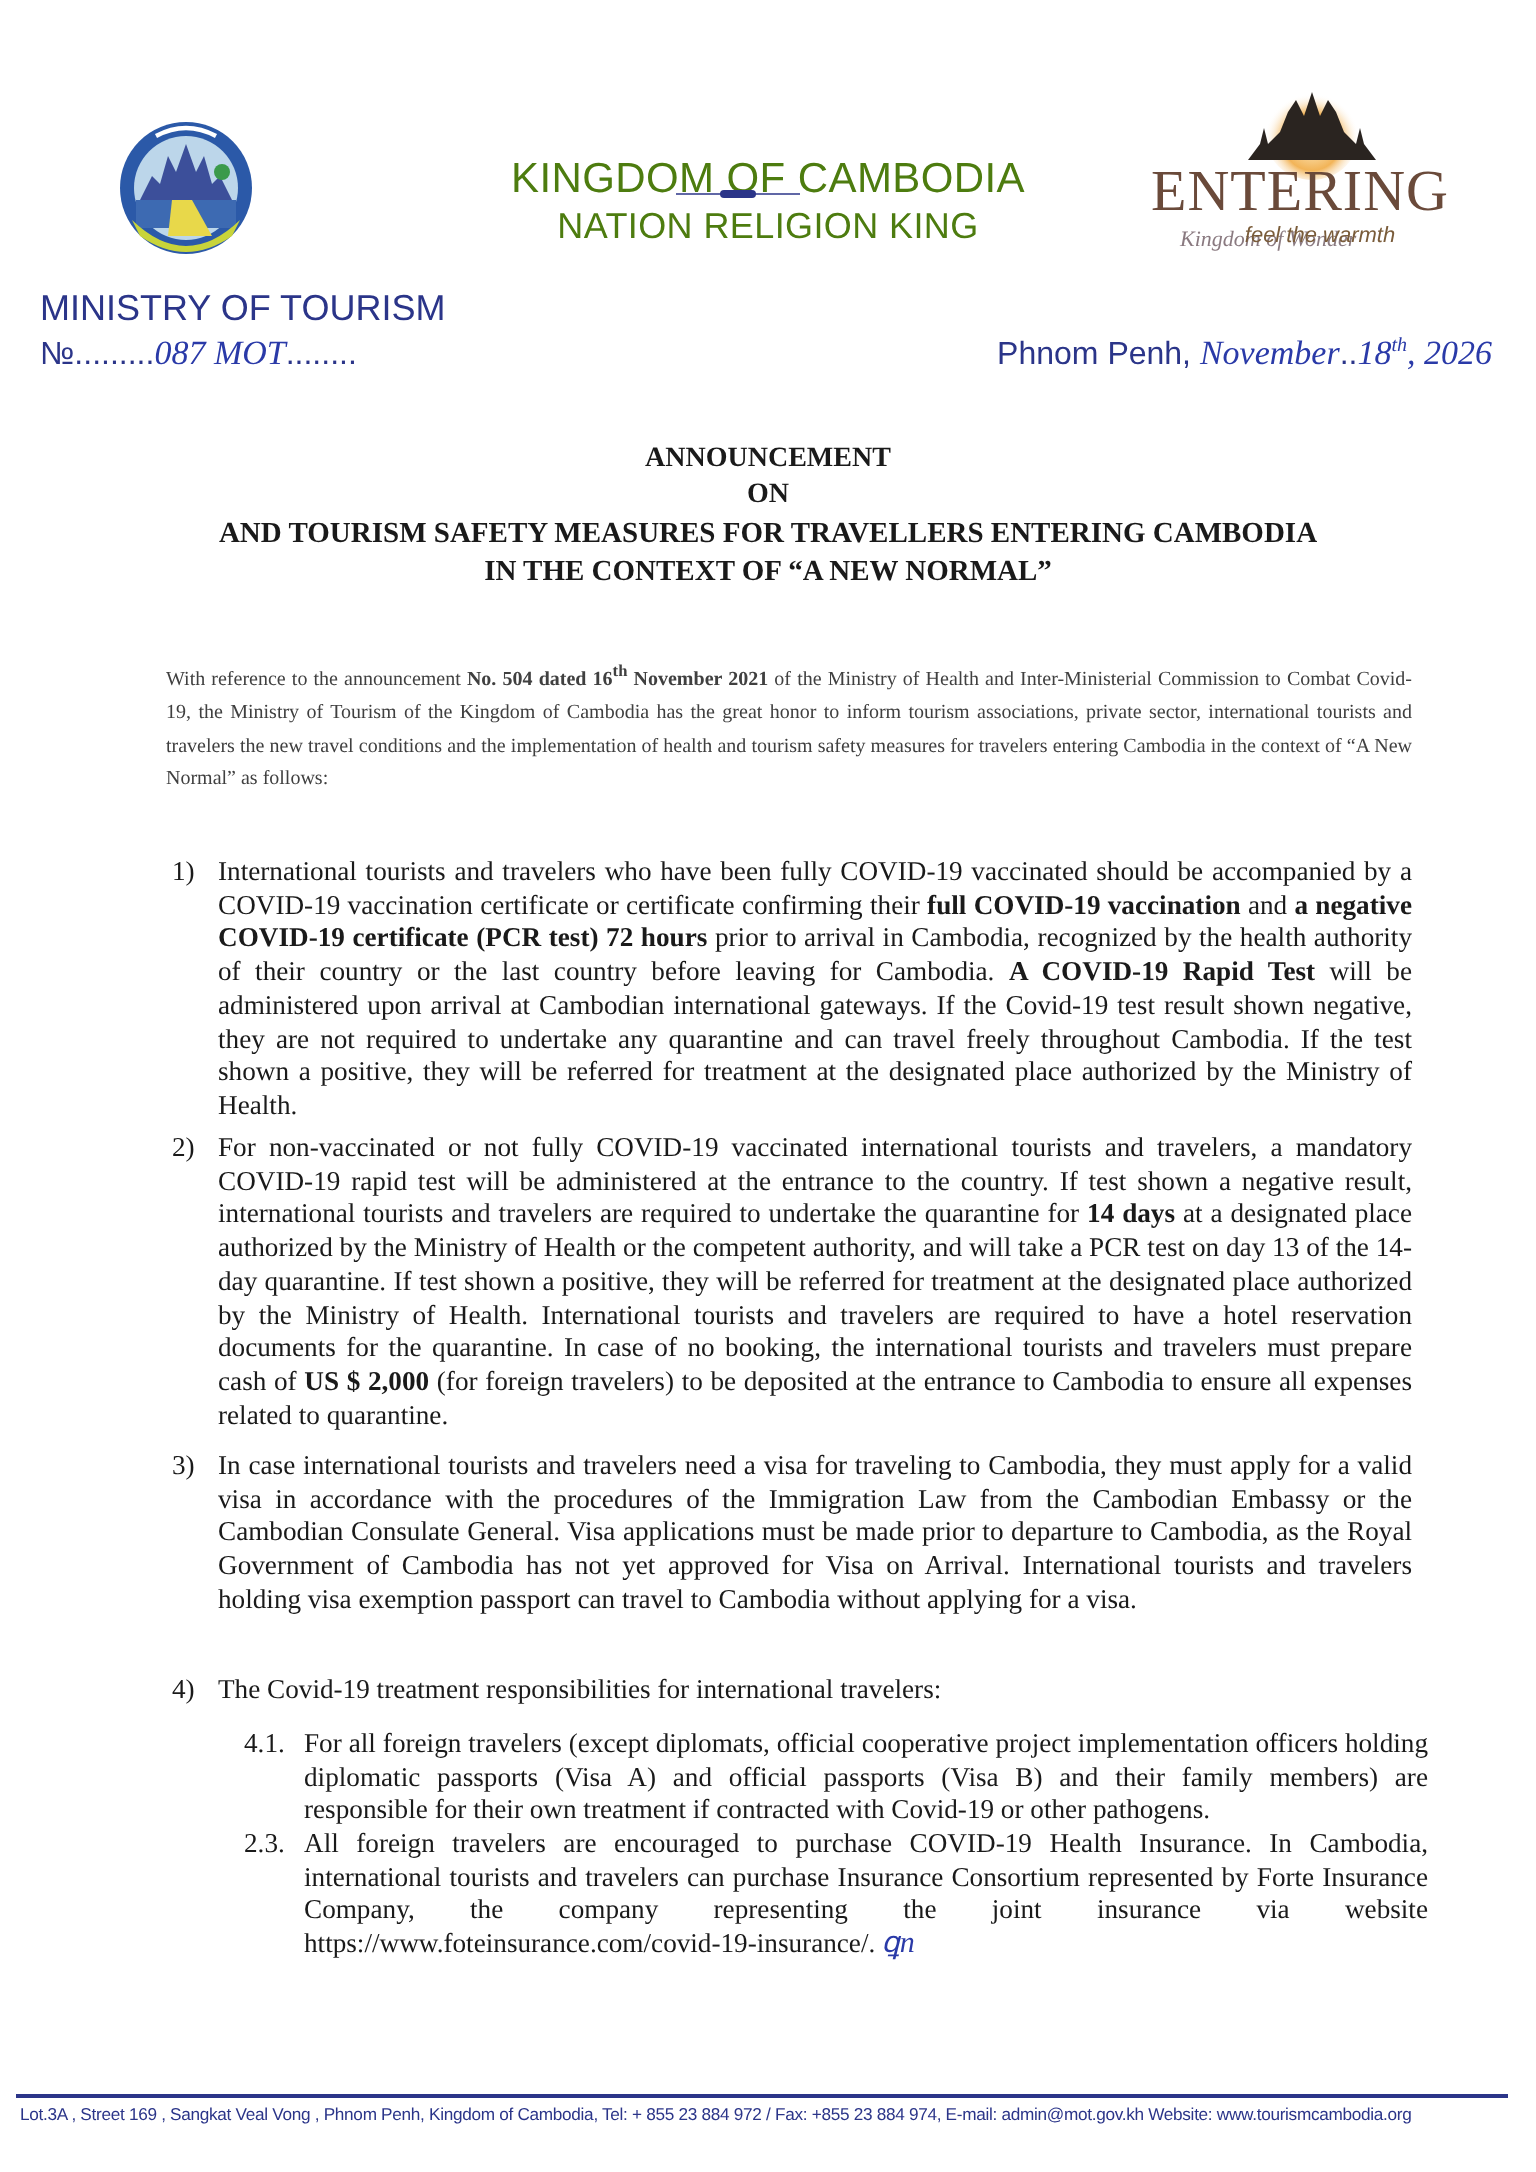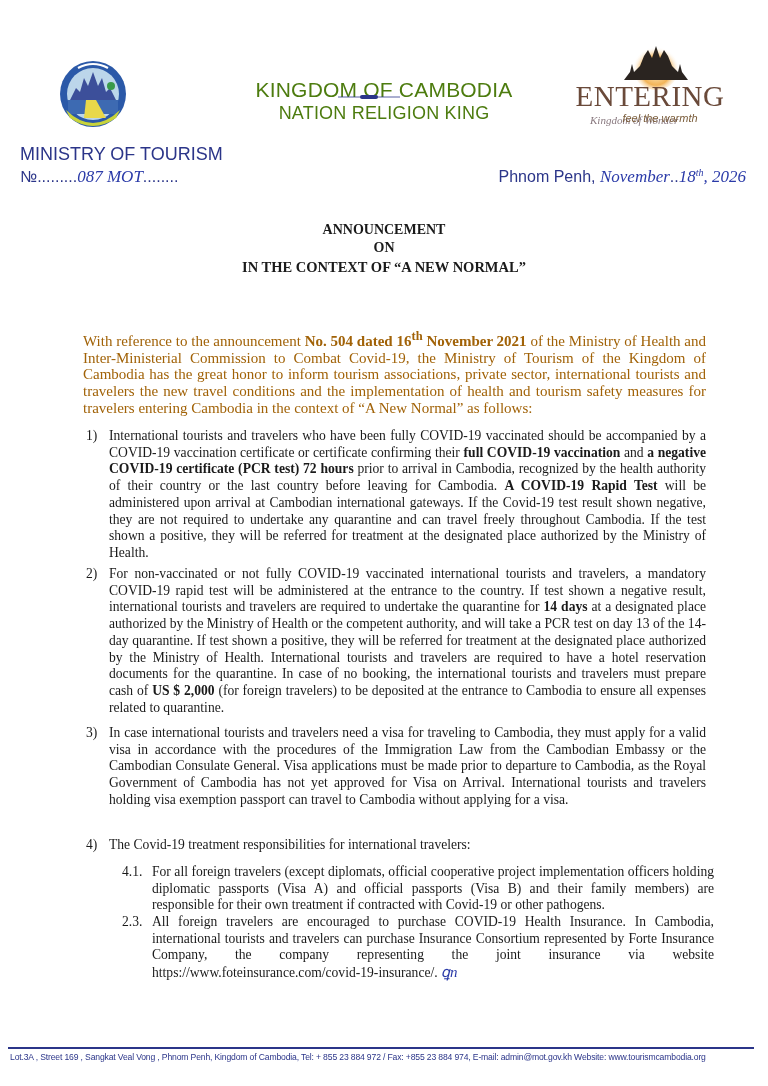--- a/index.html
+++ b/index.html
@@ -22,21 +22,21 @@
   .hand { font-family: "Liberation Serif", serif; font-style: italic; color: #2a3aa8; font-size: 17px; }
   .dots { color: #2b3589; letter-spacing: 0; }
   .date-line { position: absolute; right: 22px; top: 167px; font-family: "Liberation Sans", sans-serif; font-size: 16px; color: #2b3589; white-space: nowrap; }
   .date-line sup { font-size: 10px; }
 
   .ann { position: absolute; left: 0; width: 768px; text-align: center; font-weight: bold; font-family: "Liberation Serif", serif; color: #1a1a1a; }
   .ann.a1 { top: 222px; font-size: 14px; }
   .ann.a2 { top: 240px; font-size: 14px; }
   .ann.a3 { top: 258px; font-size: 14.5px; line-height: 19px; }
 
-  .body { position: absolute; left: 83px; width: 623px; font-size: 15px; line-height: 16.7px; text-align: justify; color: #a16207; }
+  .body { position: absolute; left: 83px; width: 623px; font-size: 10px; line-height: 16.7px; text-align: justify; color: #404040; }
   .intro { top: 328px; }
   .item { position: absolute; left: 86px; width: 620px; font-size: 13.6px; line-height: 16.7px; text-align: justify; }
   .item .num { position: absolute; left: 0; top: 0; }
   .item .txt { margin-left: 23px; display: block; }
   .i1 { top: 428px; }
   .i2 { top: 566px; }
   .i3 { top: 725px; }
   .i4 { top: 837px; }
   .sub { position: absolute; left: 122px; width: 592px; font-size: 13.6px; line-height: 16.7px; text-align: justify; }
   .sub .num { position: absolute; left: 0; top: 0; }
@@ -90,20 +90,21 @@
   <span>№</span><span class="dots">.........</span><span class="hand">087 MOT</span><span class="dots">........</span>
 </div>
 <div class="date-line">
   <span>Phnom Penh,</span>
   <span class="hand">November</span><span class="dots">..</span><span class="hand">18</span><sup class="hand">th</sup><span class="hand">, </span><span class="hand">2026</span>
 </div>
 
 <div class="ann a1">ANNOUNCEMENT</div>
 <div class="ann a2">ON</div>
 <div class="ann a3">
+  <div>AND TOURISM SAFETY MEASURES FOR TRAVELLERS ENTERING CAMBODIA</div>
   <div>IN THE CONTEXT OF “A NEW NORMAL”</div>
 </div>
 
 <div class="body intro"><span>With reference to the announcement </span><b>No. 504 dated 16</b><sup><b>th</b></sup><b> November 2021</b><span> of the Ministry of Health and Inter-Ministerial Commission to Combat Covid-19, the Ministry of Tourism of the Kingdom of Cambodia has the great honor to inform tourism associations, private sector, international tourists and travelers the new travel conditions and the implementation of health and tourism safety measures for travelers entering Cambodia in the context of “A New Normal” as follows:</span></div>
 
 <div class="item i1">
   <span class="num">1)</span>
   <span class="txt"><span>International tourists and travelers who have been fully COVID-19 vaccinated should be accompanied by a COVID-19 vaccination certificate or certificate confirming their </span><b>full COVID-19 vaccination</b><span> and </span><b>a negative COVID-19 certificate (PCR test) 72 hours</b><span> prior to arrival in Cambodia, recognized by the health authority of their country or the last country before leaving for Cambodia. </span><b>A COVID-19 Rapid Test</b><span> will be administered upon arrival at Cambodian international gateways. If the Covid-19 test result shown negative, they are not required to undertake any quarantine and can travel freely throughout Cambodia. If the test shown a positive, they will be referred for treatment at the designated place authorized by the Ministry of Health.</span></span>
 </div>
 

